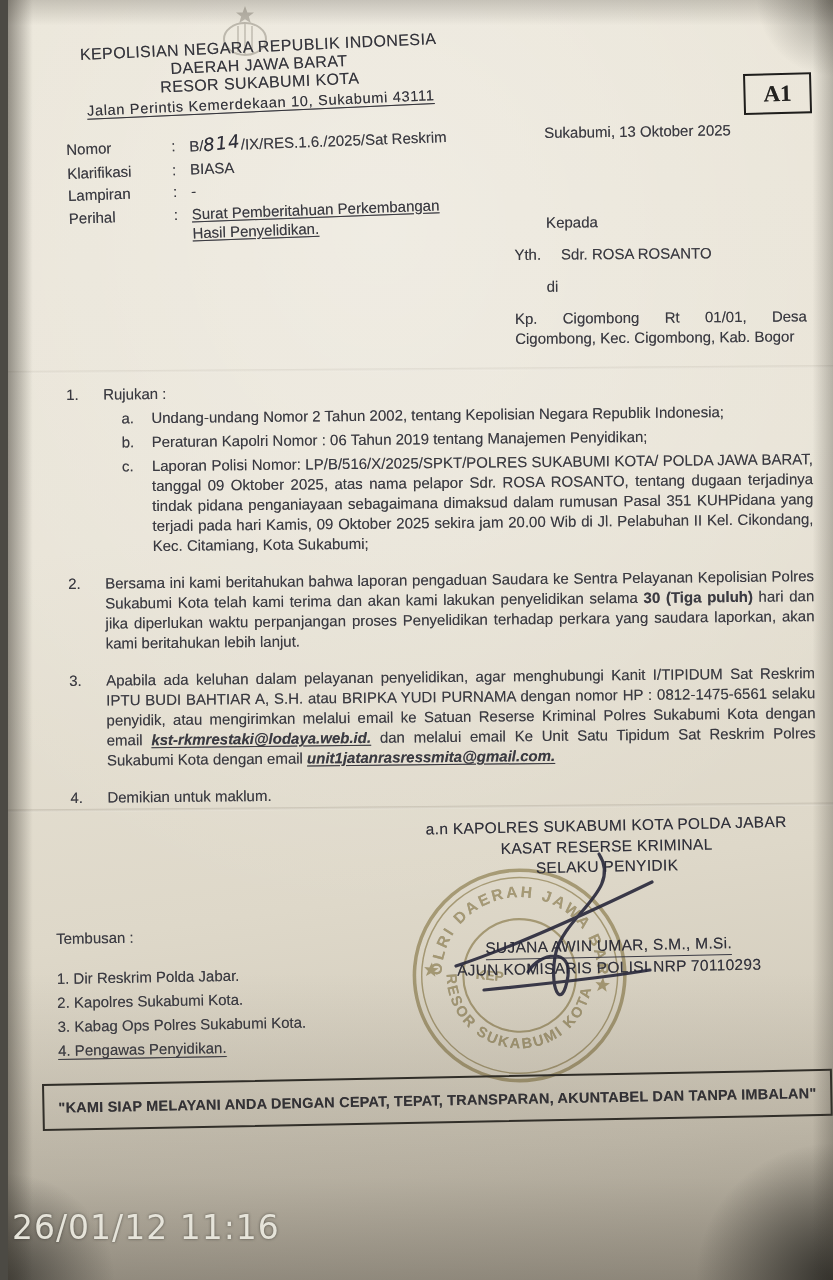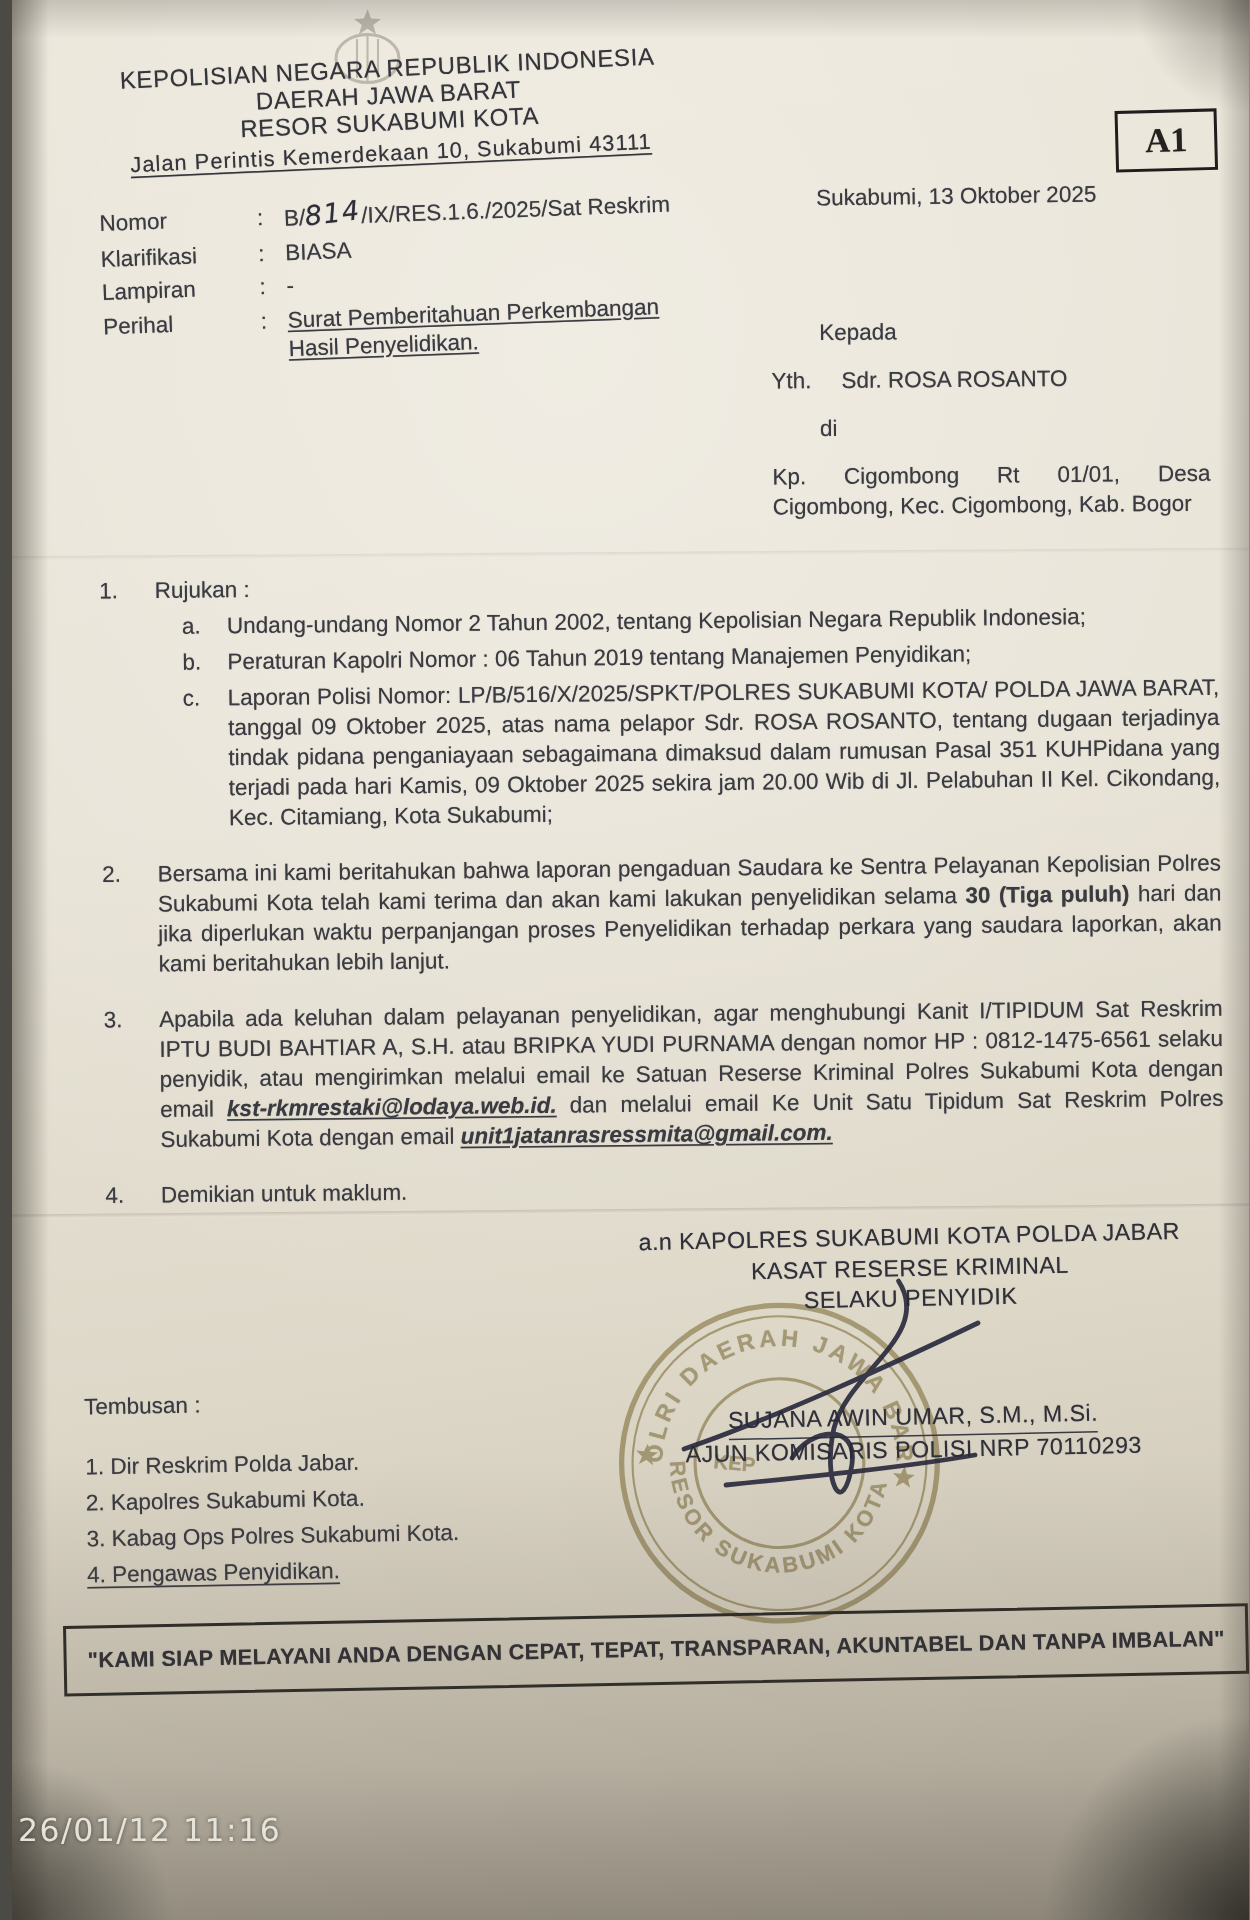--- a/index.html
+++ b/index.html
@@ -85,21 +85,21 @@
   .tembusan{left:48px;top:930px;width:320px;font-size:15px;transform:rotate(-1deg);z-index:10;}
   .tembusan .ti{margin-bottom:20px;}
   .tembusan .it{line-height:24px;}
   .tembusan .it.u{text-decoration:underline;text-underline-offset:3px;}
 
   
   .slogan{left:34px;top:1084px;width:760px;border:2px solid #2c2a25;padding:14px 12px 13px 14px;
     transform:rotate(-1.1deg);font-size:14.5px;font-weight:bold;letter-spacing:.2px;color:#2f2e33;z-index:10;}
 
   .stampcam{left:12px;top:1208px;z-index:50;font-family:"DejaVu Sans", sans-serif;
-    font-size:21px;color:#e6e4da;text-shadow:0 0 3px rgba(40,38,34,.65);letter-spacing:1px;text-align:center;}
+    font-size:33px;color:#e6e4da;text-shadow:0 0 3px rgba(40,38,34,.65);letter-spacing:1px;text-align:center;}
 </style>
 </head>
 <body>
 
 <div class="paper softtxt">
 
   <svg class="blk emblem" width="66" height="56" viewBox="0 0 66 56">
     <g fill="none" stroke="#8d887c" stroke-width="2">
       <path d="M33 4 L35.4 10.4 L42 10.6 L36.8 14.6 L38.8 21 L33 17.2 L27.2 21 L29.2 14.6 L24 10.6 L30.6 10.4 Z" fill="#8d887c" stroke="none"></path>
       <ellipse cx="33" cy="37" rx="21" ry="16"></ellipse>

